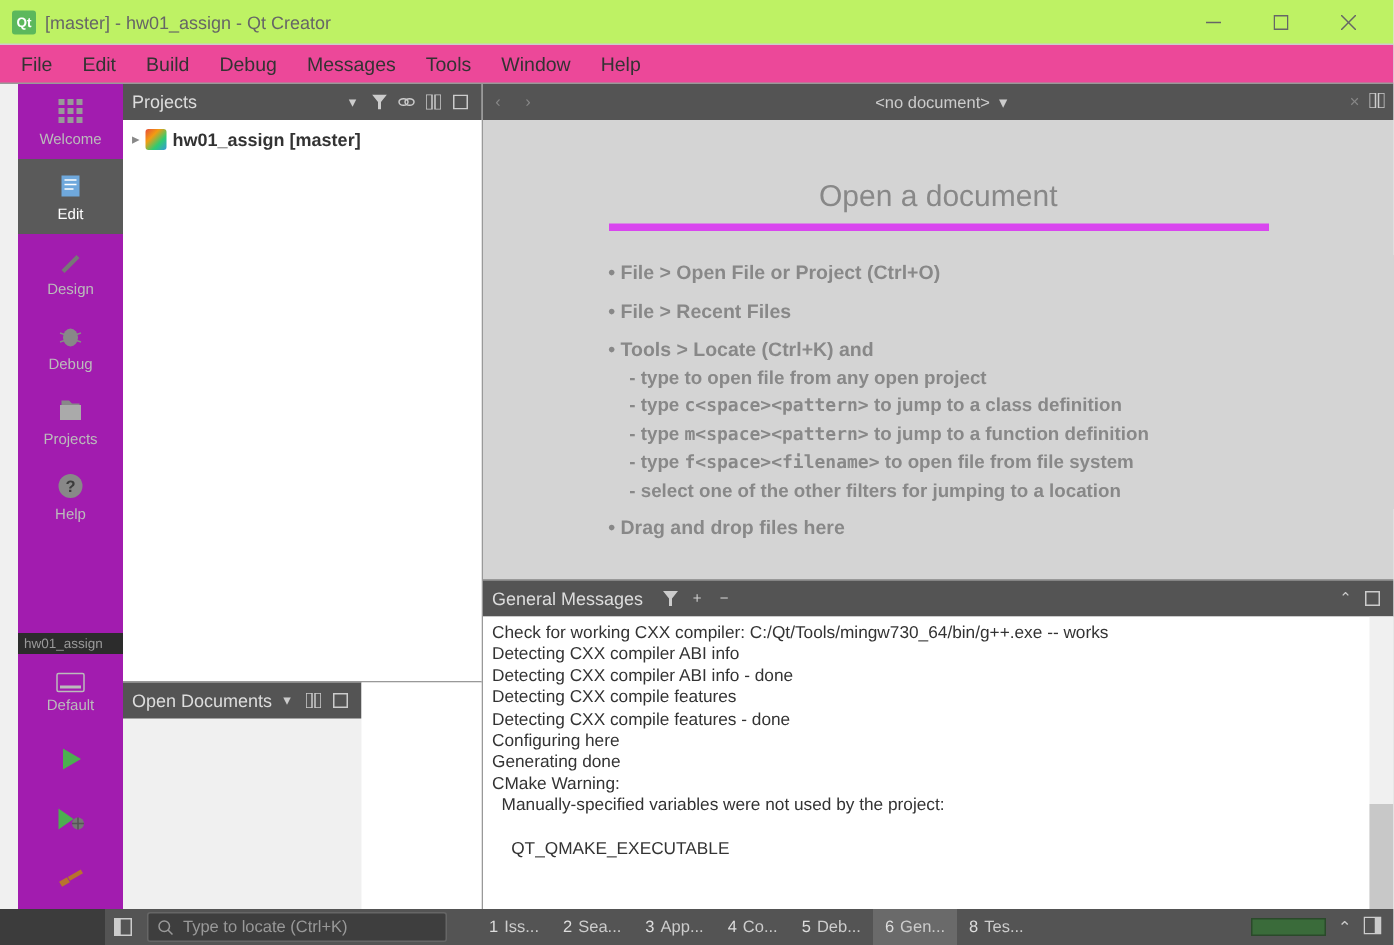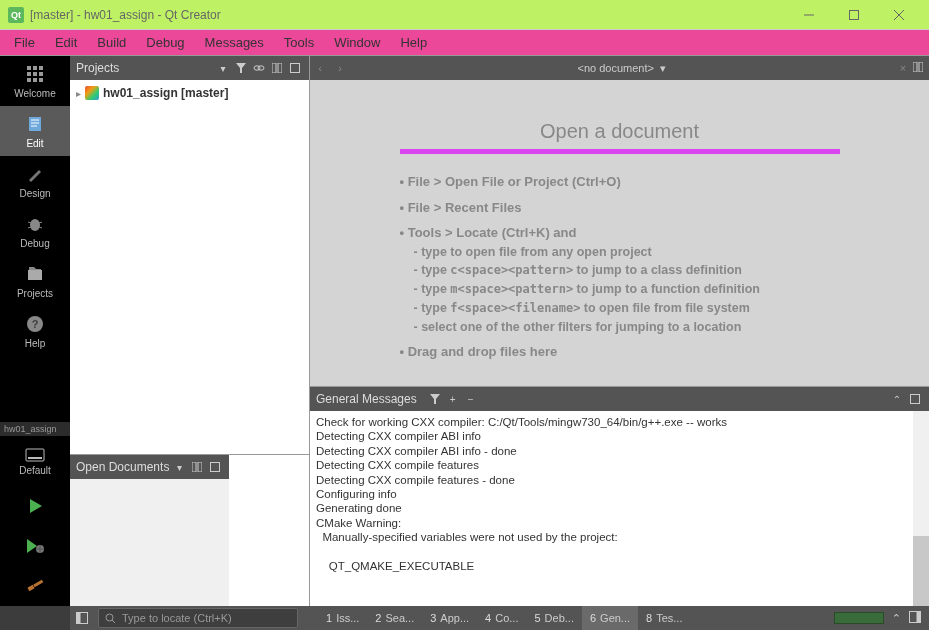--- a/index.html
+++ b/index.html
@@ -10,21 +10,21 @@
 .titlebar .title { color: #666; font-size: 12px; flex: 1; }
 .titlebar .win-controls { display: flex; gap: 0; }
 .titlebar .win-btn { width: 45px; height: 28px; display: flex; align-items: center; justify-content: center; color: #666; }
 .titlebar .win-btn svg { width: 10px; height: 10px; }
 
 .menubar { height: 26px; background: #ec4899; display: flex; align-items: center; padding: 0 4px; border-bottom: 1px solid #999; }
 .menubar .menu-item { padding: 4px 10px; font-size: 13px; color: #333; cursor: pointer; }
 
 .body-area { display: flex; height: calc(100% - 30px - 26px - 24px); }
 
-.mode-bar { width: 70px; background: #000000; display: flex; flex-direction: column; }
+.mode-bar { width: 70px; background: #a21caf; display: flex; flex-direction: column; margin-left: 12px; }
 .mode-item { height: 50px; display: flex; flex-direction: column; align-items: center; justify-content: center; color: #bbb; font-size: 10px; gap: 3px; cursor: pointer; }
 .mode-item.active { background: #5a5a5a; color: #fff; }
 .mode-item .icon-box { width: 22px; height: 22px; display: flex; align-items: center; justify-content: center; font-size: 16px; }
 .kit-selector { margin-top: auto; }
 .kit-item { height: 50px; display: flex; flex-direction: column; align-items: center; justify-content: center; color: #bbb; font-size: 10px; gap: 2px; }
 .kit-label-top { font-size: 9px; color: #999; padding: 2px 4px; background: #2c2c2c; }
 .action-buttons { display: flex; flex-direction: column; }
 .action-btn { height: 40px; display: flex; align-items: center; justify-content: center; }
 
 .main-content { flex: 1; display: flex; flex-direction: column; }
@@ -320,21 +320,21 @@
                   <rect x="0.5" y="0.5" width="9" height="9" fill="none" stroke="#ccc"></rect>
                 </svg>
               </span>
           </div>
           <div class="messages-body" id="messages-body">
             <div style="white-space: pre;">Check for working CXX compiler: C:/Qt/Tools/mingw730_64/bin/g++.exe -- works</div>
               <div style="white-space: pre;">Detecting CXX compiler ABI info</div>
               <div style="white-space: pre;">Detecting CXX compiler ABI info - done</div>
               <div style="white-space: pre;">Detecting CXX compile features</div>
               <div style="white-space: pre;">Detecting CXX compile features - done</div>
-              <div style="white-space: pre;">Configuring info</div>
+              <div style="white-space: pre;">Configuring here</div>
               <div style="white-space: pre;">Generating done</div>
               <div style="white-space: pre;">CMake Warning:</div>
               <div style="white-space: pre;">  Manually-specified variables were not used by the project:</div>
               <div style="white-space: pre;">&nbsp;</div>
               <div style="white-space: pre;">    QT_QMAKE_EXECUTABLE</div>
               <div style="white-space: pre;">&nbsp;</div>
               <div style="white-space: pre;">&nbsp;</div>
               <div class="scrollbar-track"></div>
             <div class="scrollbar-thumb"></div>
           </div>

